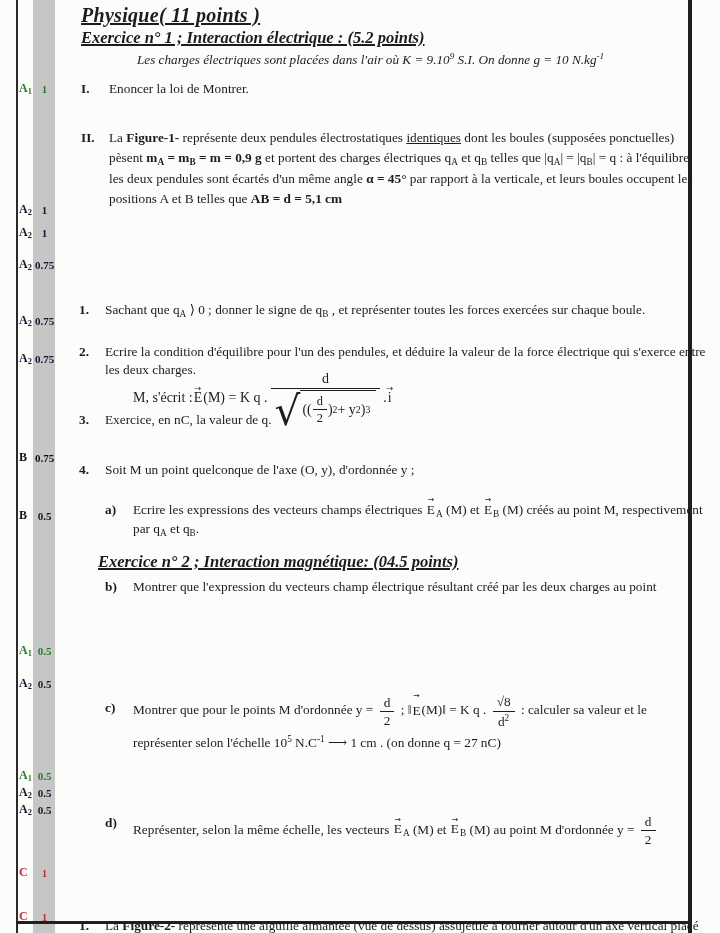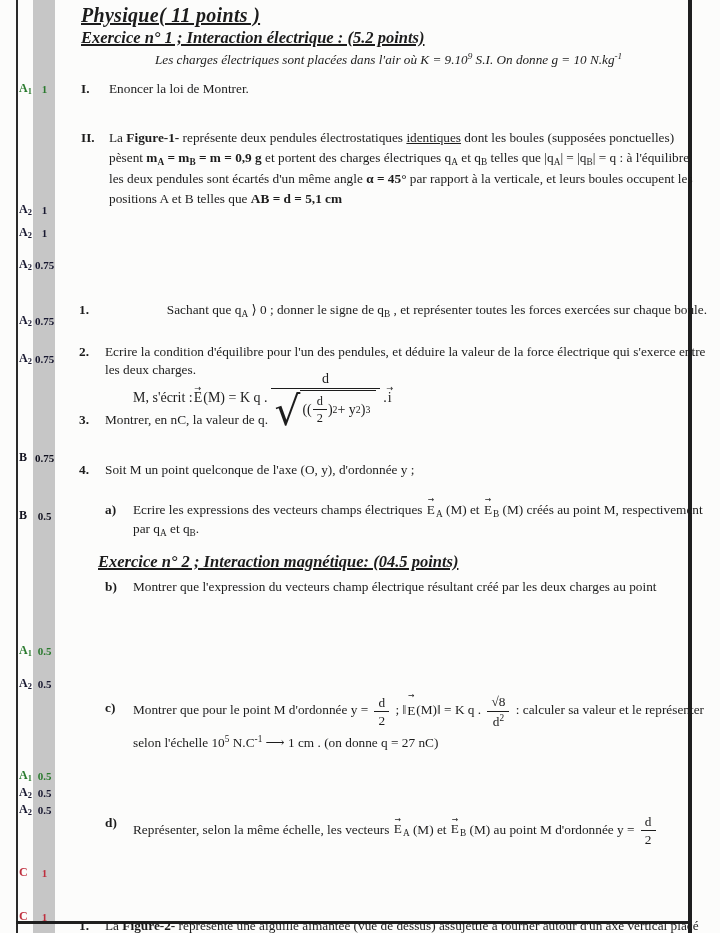--- a/index.html
+++ b/index.html
@@ -104,40 +104,40 @@
         <span class="m-score">1</span>
       </div>
       <div class="marker" style="left: 19px; top: 910px; color: rgb(191, 47, 62);">
         <span class="m-label">C</span>
         <span class="m-score">1</span>
       </div>
     </div>
   <div class="content" id="content">
       <div class="block blk-h1" style="top: 2px; left: 6px;"><span class="">Physique( 11 points )</span></div>
       <div class="block blk-h2" style="top: 27px; left: 6px;"><span class="">Exercice n° 1 ; Interaction électrique : (5.2 points)</span></div>
-      <div class="block blk-intro" style="top: 50px; left: 80px;"><span class="itl">Les charges électriques sont placées dans l'air où K = 9.10</span><span class="itl sp">9</span><span class="itl"> S.I. On donne g = 10 N.kg</span><span class="itl sp">-1</span></div>
+      <div class="block blk-intro" style="top: 50px; left: 62px;"><span class="itl">Les charges électriques sont placées dans l'air où K = 9.10</span><span class="itl sp">9</span><span class="itl"> S.I. On donne g = 10 N.kg</span><span class="itl sp">-1</span></div>
       <div class="block item" style="top: 80px; left: 6px; width: 626px;">
         <span class="mk">I.</span>
         <span class="txt" style="margin-left: 28px;"><span class="">Enoncer la loi de Montrer.</span></span>
       </div>
       <div class="block item" style="top: 110px; left: 6px; width: 626px; line-height: 1.52;">
         <span class="mk">II.</span>
         <span class="txt" style="margin-left: 28px;"><span class="">La </span><span class="bld">Figure-1-</span><span class=""> représente deux pendules électrostatiques </span><span class="und">identiques</span><span class=""> dont les boules (supposées ponctuelles) pèsent </span><span class="bld">m</span><span class="bld sb">A</span><span class="bld"> = m</span><span class="bld sb">B</span><span class="bld"> = m = 0,9 g</span><span class=""> et portent des charges électriques q</span><span class="sb">A</span><span class=""> et q</span><span class="sb">B</span><span class=""> telles que |q</span><span class="sb">A</span><span class="">| = |q</span><span class="sb">B</span><span class="">| = q : à l'équilibre les deux pendules sont écartés d'un même angle </span><span class="bld">α = 45°</span><span class=""> par rapport à la verticale, et leurs boules occupent les positions A et B telles que </span><span class="bld">AB = d = 5,1 cm</span></span>
       </div>
       <div class="block item" style="top: 202px; left: 4px; width: 628px;">
         <span class="mk">1.</span>
-        <span class="txt" style="margin-left: 26px; text-align: right;"><span class="">Sachant que q</span><span class="sb">A</span><span class=""> ⟩ 0 ; donner le signe de q</span><span class="sb">B</span><span class=""> , et représenter toutes les forces exercées sur chaque boule.</span></span>
+        <span class="txt" style="margin-left: 26px;"><span class="">Sachant que q</span><span class="sb">A</span><span class=""> ⟩ 0 ; donner le signe de q</span><span class="sb">B</span><span class=""> , et représenter toutes les forces exercées sur chaque boule.</span></span>
       </div>
       <div class="block item" style="top: 225px; left: 4px; width: 628px;">
         <span class="mk">2.</span>
         <span class="txt" style="margin-left: 26px;"><span class="">Ecrire la condition d'équilibre pour l'un des pendules, et déduire la valeur de la force électrique qui s'exerce entre les deux charges.</span></span>
       </div>
       <div class="block item" style="top: 257px; left: 4px; width: 628px;">
         <span class="mk">3.</span>
-        <span class="txt" style="margin-left: 26px;"><span class="">Montrer, en nC, la valeur de q.</span></span>
+        <span class="txt" style="margin-left: 26px;"><span class="">Exercice, en nC, la valeur de q.</span></span>
       </div>
       <div class="block item" style="top: 289px; left: 4px; width: 628px;">
         <span class="mk">4.</span>
         <span class="txt" style="margin-left: 26px;"><span class="">Soit M un point quelconque de l'axe (O, y), d'ordonnée y ;</span></span>
       </div>
       <div class="block item" style="top: 311px; left: 30px; width: 602px;">
         <span class="mk">a)</span>
         <span class="txt" style="margin-left: 28px;"><span class="">Ecrire les expressions des vecteurs champs électriques </span><span class="vecwrap"><span class="vec"><span class="va">→</span><span>E</span></span><span class="sb">A</span></span><span class=""> (M) et </span><span class="vecwrap"><span class="vec"><span class="va">→</span><span>E</span></span><span class="sb">B</span></span><span class=""> (M) créés au point M, respectivement par q</span><span class="sb">A</span><span class=""> et q</span><span class="sb">B</span><span class="">.</span></span>
       </div>
       <div class="block item" style="top: 349px; left: 30px; width: 602px;">
@@ -165,21 +165,21 @@
                 <span class="">)</span>
                 <span class="sp">3</span>
               </span>
             </span></span>
         </span>
         <span class="">  . </span>
         <span class="vecwrap"><span class="vec"><span class="va">→</span><span>i</span></span></span>
       </div>
       <div class="block item" style="top: 448px; left: 30px; width: 602px; line-height: 2.1;">
         <span class="mk">c)</span>
-        <span class="txt" style="margin-left: 28px;"><span class="">Montrer que pour le point M d'ordonnée  y = </span><span class="frac">
+        <span class="txt" style="margin-left: 28px;"><span class="">Montrer que pour le points M d'ordonnée  y = </span><span class="frac">
             <span class="fn"><span class="">d</span></span>
             <span class="fd"><span class="">2</span></span>
           </span><span class=""> ; ‖</span><span class="vecwrap"><span class="vec"><span class="va">→</span><span>E</span></span></span><span class="">(M)‖ = K q . </span><span class="frac">
             <span class="fn"><span class="">√8</span></span>
             <span class="fd"><span class="">d</span><span class="sp">2</span></span>
           </span><span class=""> : calculer sa valeur et le représenter selon l'échelle  10</span><span class="sp">5</span><span class=""> N.C</span><span class="sp">-1</span><span class=""> ⟶ 1 cm . (on donne q = 27 nC)</span></span>
       </div>
       <div class="block item" style="top: 505px; left: 30px; width: 602px;">
         <span class="mk">d)</span>
         <span class="txt" style="margin-left: 28px;"><span class="">Représenter, selon la même échelle, les vecteurs </span><span class="vecwrap"><span class="vec"><span class="va">→</span><span>E</span></span><span class="sb">A</span></span><span class=""> (M) et </span><span class="vecwrap"><span class="vec"><span class="va">→</span><span>E</span></span><span class="sb">B</span></span><span class=""> (M) au point M d'ordonnée  y = </span><span class="frac">

